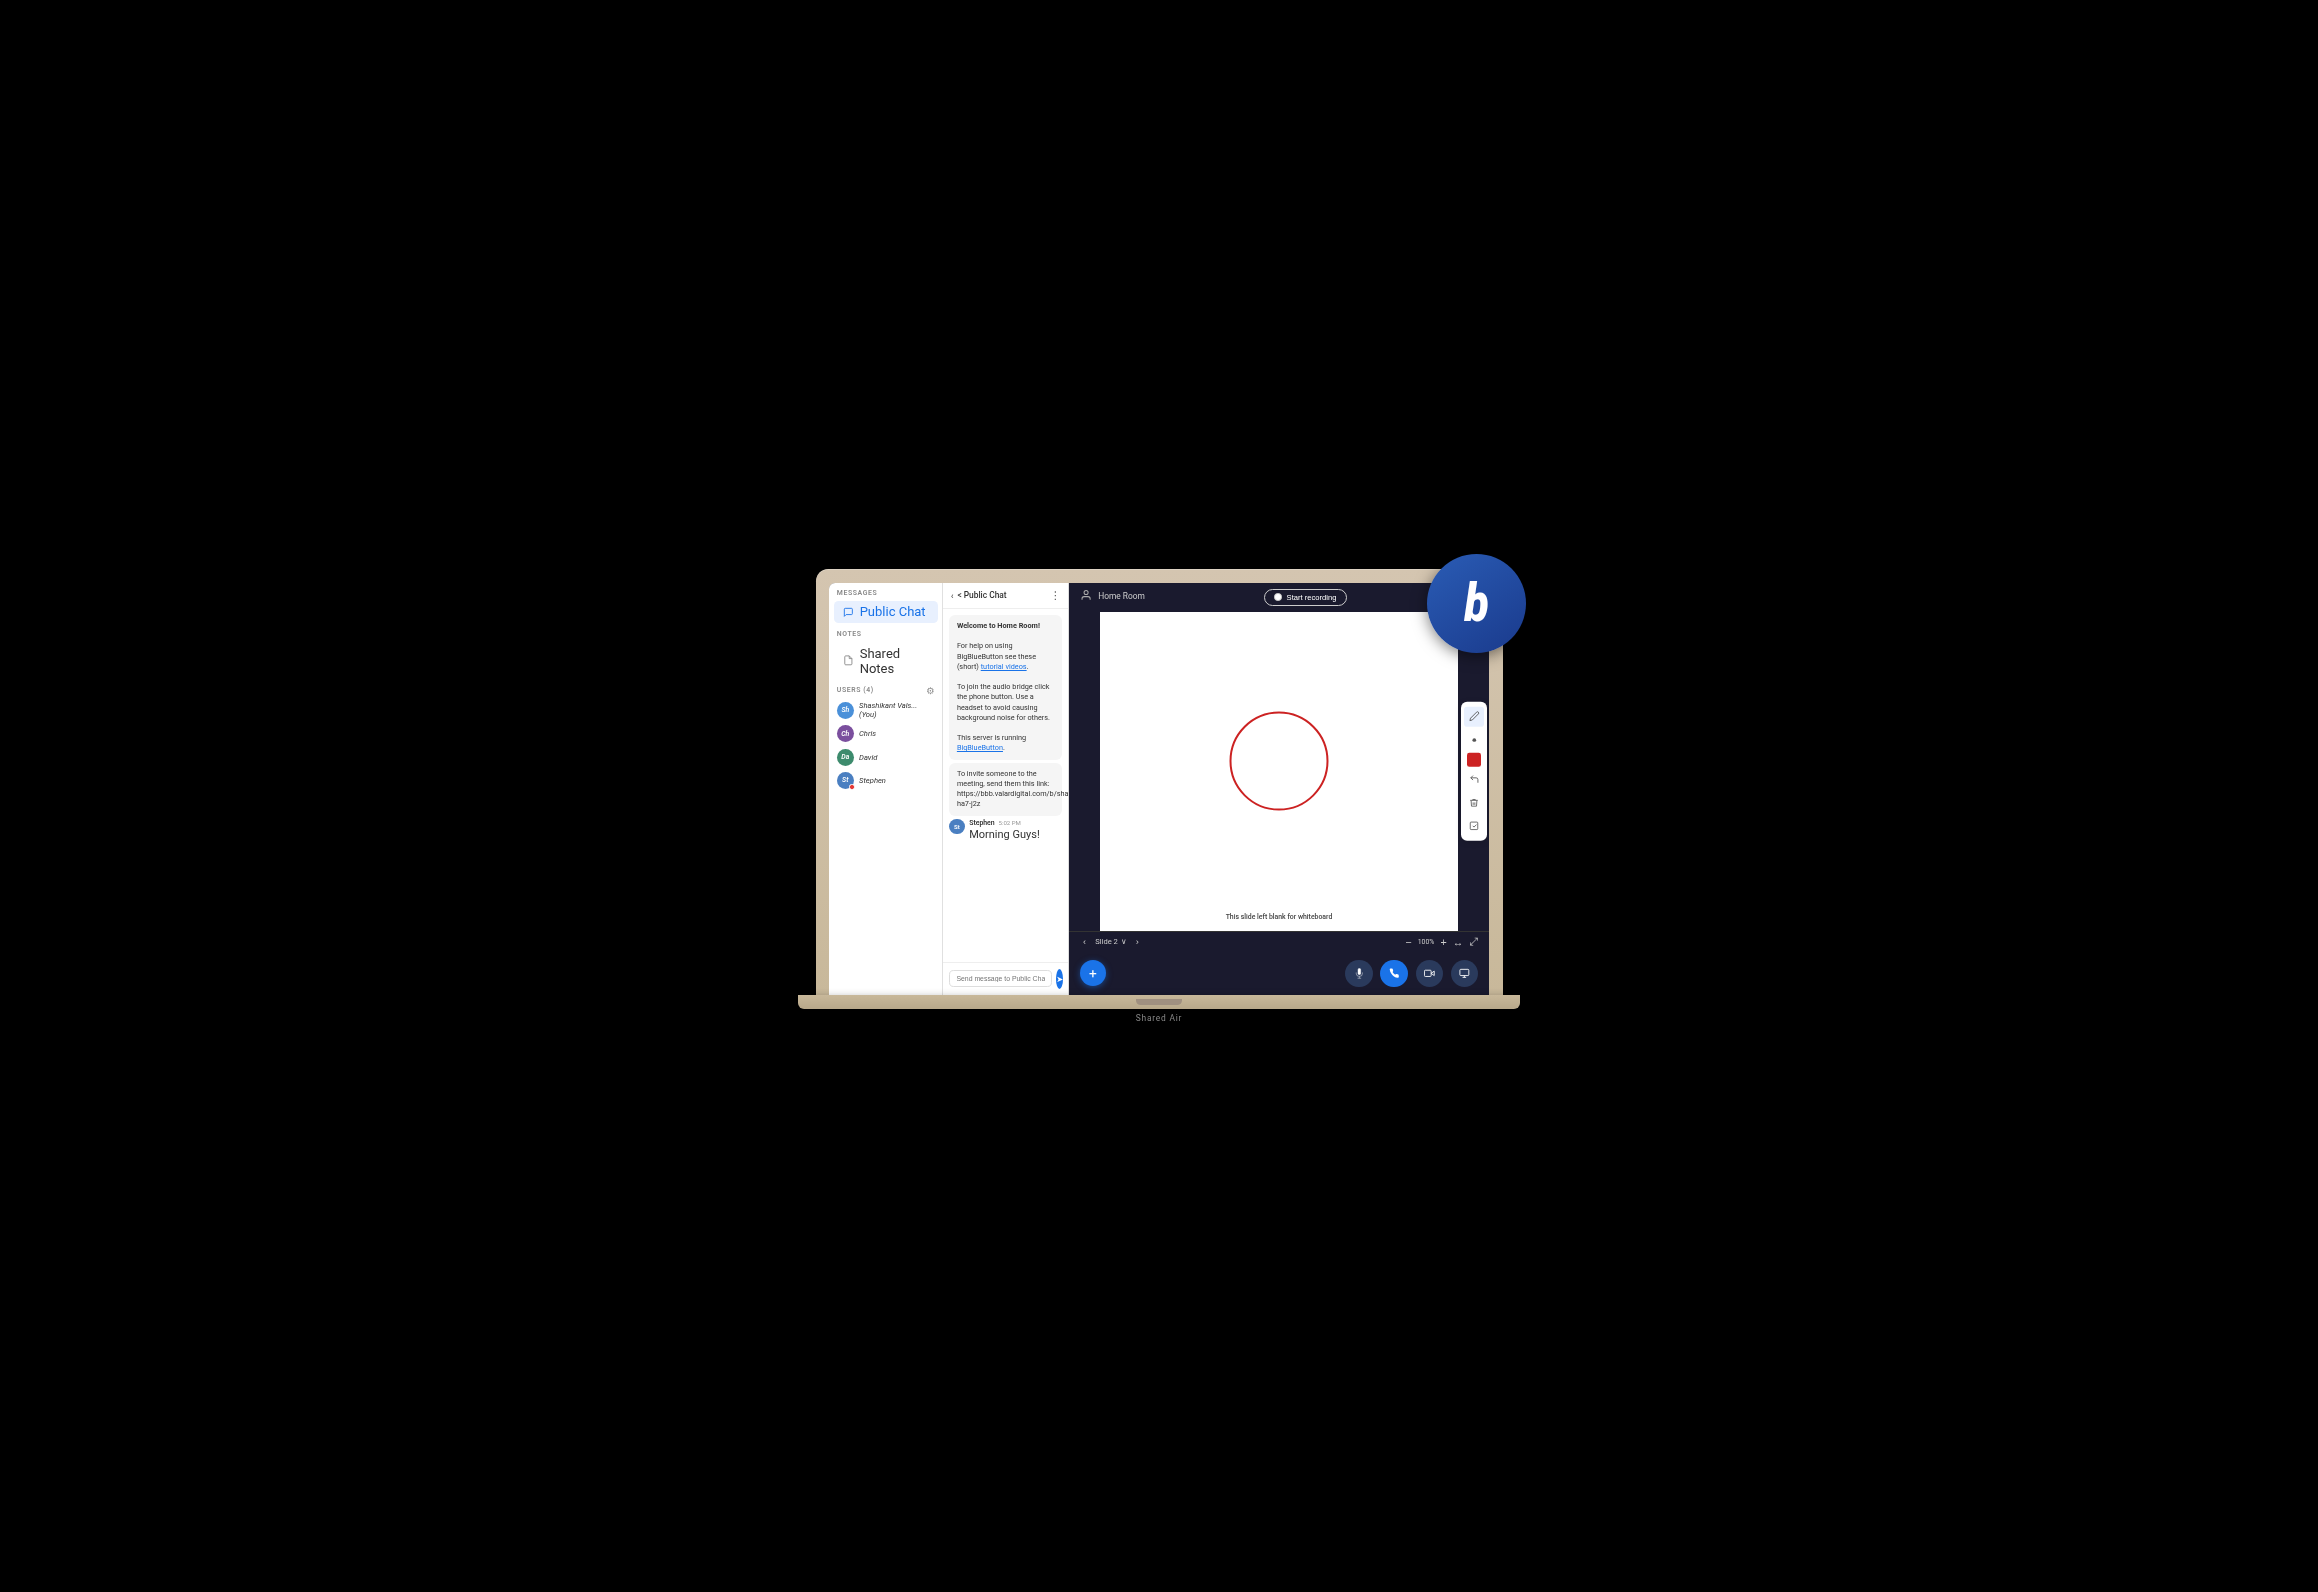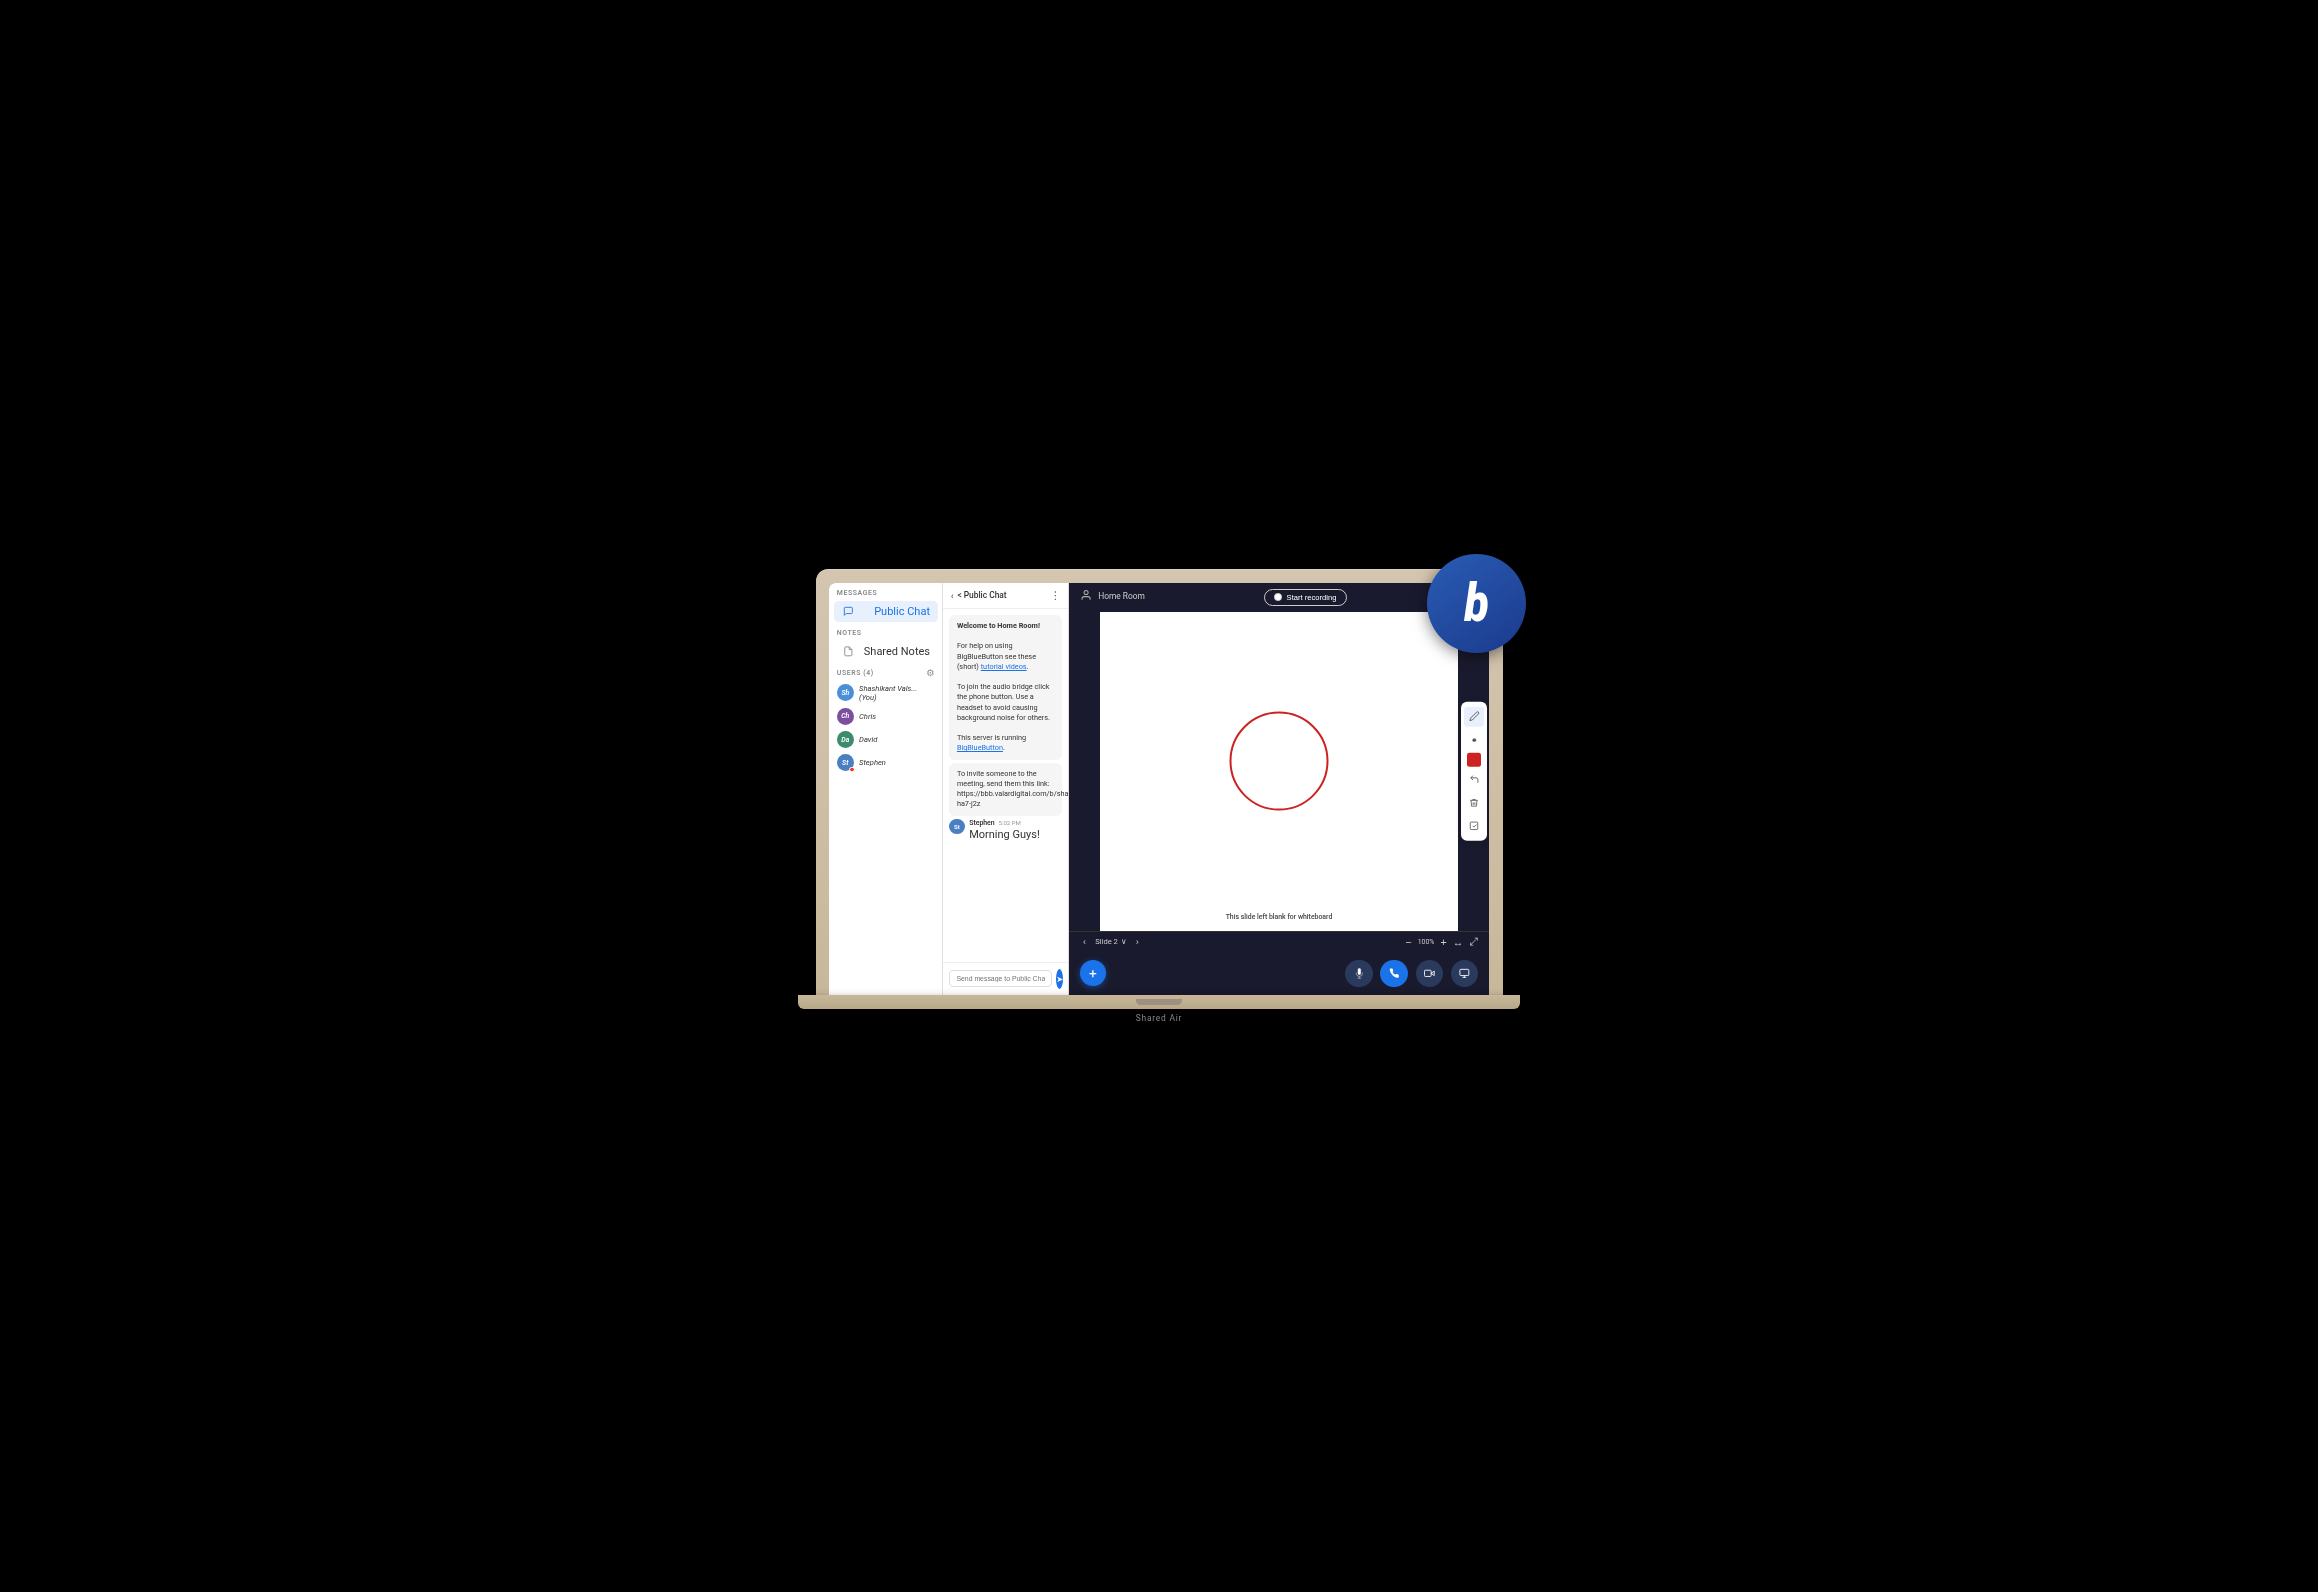--- a/index.html
+++ b/index.html
@@ -113,23 +113,22 @@
     }
 
     .sidebar-item {
       display: flex;
       align-items: center;
       gap: 4.6px;
       padding: 3.8px 7.6px;
       cursor: pointer;
       border-radius: 4.6px;
       margin: 0.8px 4.6px;
-      font-size: 11px;
+      font-size: 13px;
       color: #333;
-      justify-content: space-between;
     }
     .sidebar-item.active {
       background: #e8f0fe;
       color: #1a73e8;
     }
     .sidebar-item-icon {
       width: 13.7px;
       height: 13.7px;
       display: flex;
       align-items: center;

